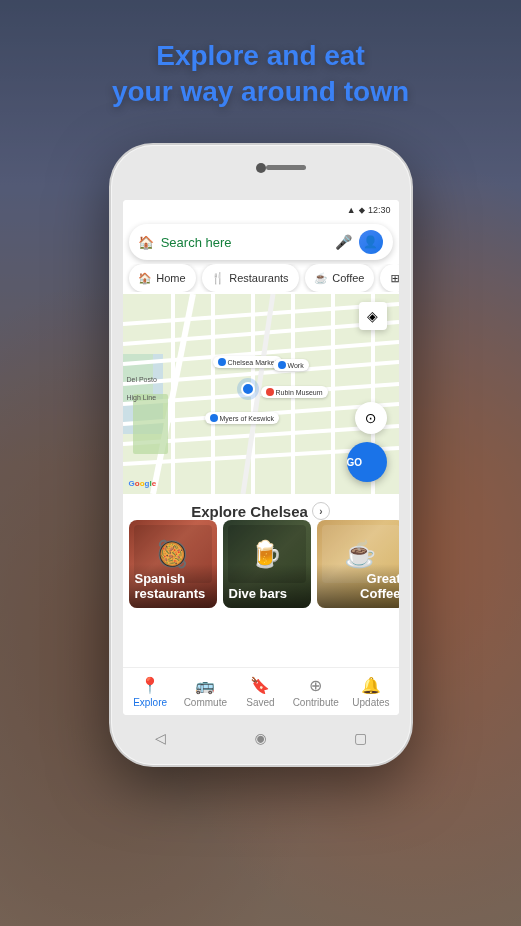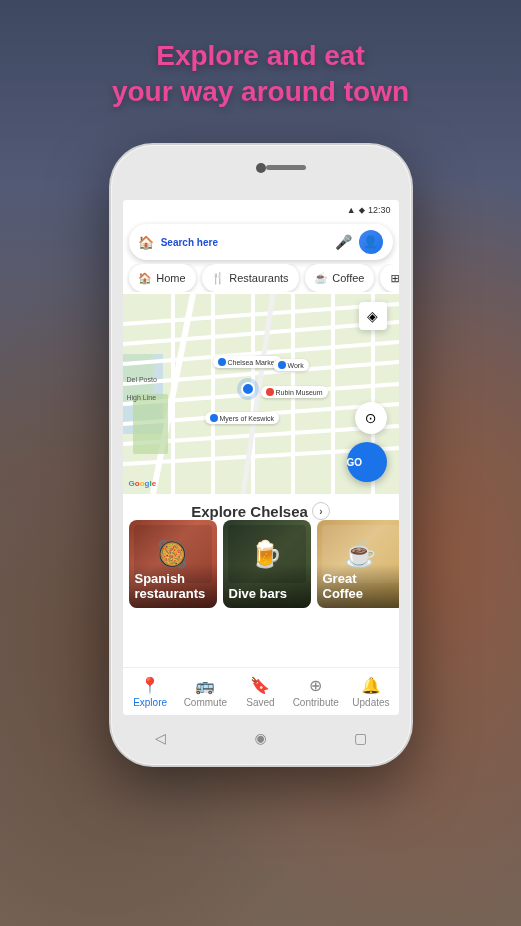--- a/index.html
+++ b/index.html
@@ -27,21 +27,21 @@
         radial-gradient(ellipse at 20% 70%, #8a6040 0%, transparent 40%),
         linear-gradient(180deg, #4a5570 0%, #6a7090 20%, #8a7060 50%, #a08060 100%);
     }
 
     
     .headline {
       position: absolute;
       top: 38px;
       left: 0; right: 0;
       text-align: center;
-      color: #ec4899;
+      color: #3b82f6;
       font-size: 28px;
       font-weight: 700;
       line-height: 1.3;
       text-shadow: 0 2px 8px rgba(0,0,0,0.3);
       z-index: 10;
     }
 
     
     .phone-wrap {
       position: absolute;
@@ -152,23 +152,22 @@
       gap: 6px;
     }
 
     .search-bar-icon {
       font-size: 13px;
       color: #888;
     }
 
     .search-input-text {
       flex: 1;
-      font-size: 10px;
-      color: #1d4ed8;
-      font-weight: bold;
+      font-size: 13px;
+      color: #15803d;
     }
 
     .search-mic {
       font-size: 14px;
       color: #555;
     }
 
     .search-avatar {
       width: 24px; height: 24px;
       border-radius: 50%;
@@ -300,20 +299,21 @@
     }
 
     .card-bg-1 {
       background: linear-gradient(135deg, #8B3A2A 0%, #c0604a 40%, #a04030 100%);
     }
     .card-bg-2 {
       background: linear-gradient(135deg, #2a3a2a 0%, #4a5a3a 50%, #3a4a2a 100%);
     }
     .card-bg-3 {
       background: linear-gradient(135deg, #c8a060 0%, #e0c080 40%, #d0a850 100%);
+      text-align: right;
     }
 
     .card-overlay {
       position: absolute;
       inset: 0;
       background: linear-gradient(to top, rgba(0,0,0,0.6) 0%, transparent 50%);
     }
 
     .card-label {
       position: absolute;

